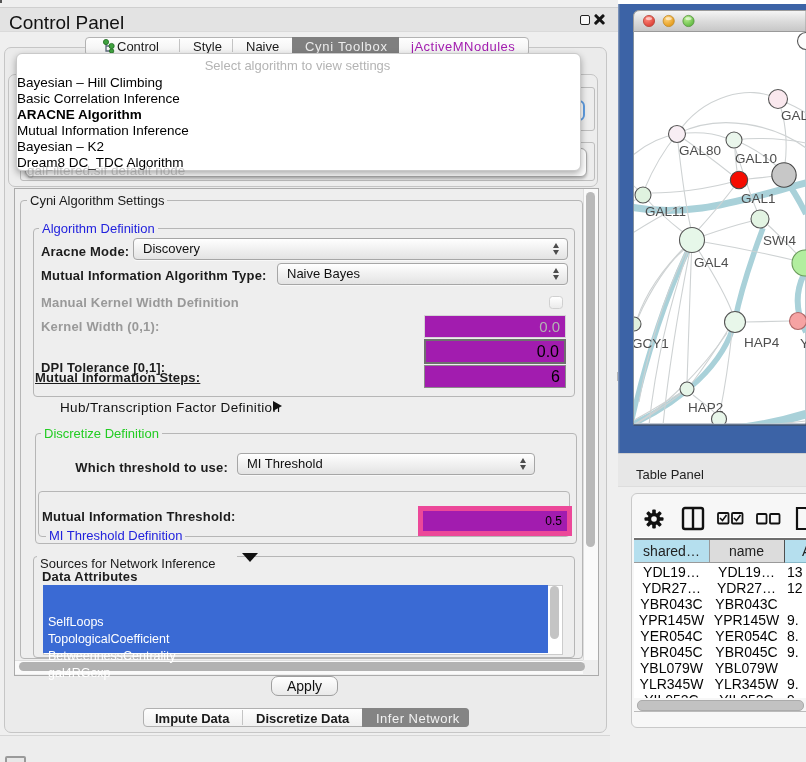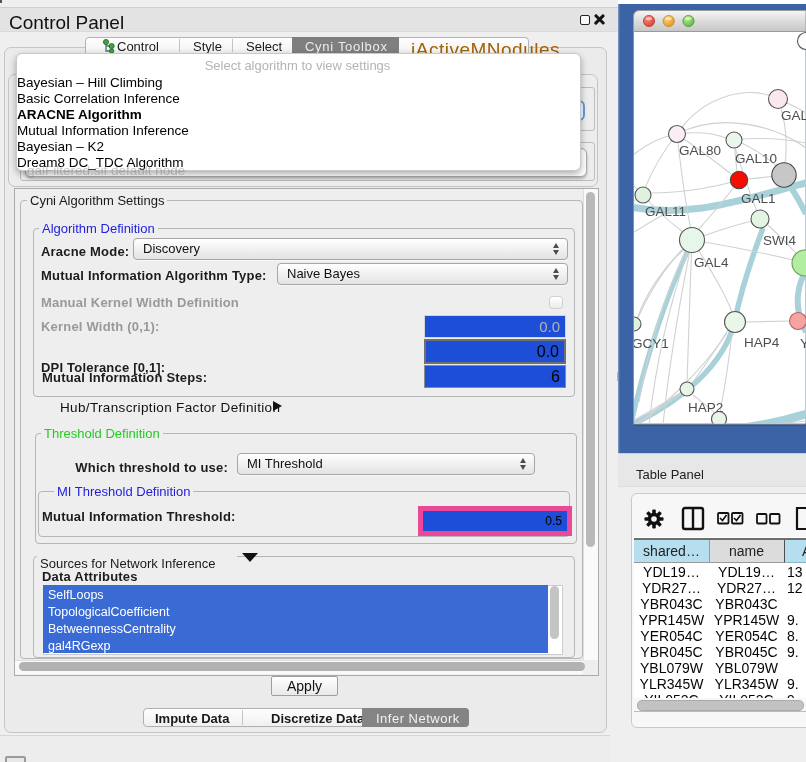--- a/index.html
+++ b/index.html
@@ -10,21 +10,21 @@
   .lbl{position:absolute;font-size:13px;font-weight:bold;color:#1c1c1c;white-space:nowrap;letter-spacing:0.2px;}
   .combo{position:absolute;height:20px;border:1px solid #a6a6a6;border-radius:4px;
          background:linear-gradient(#ffffff,#f2f2f2 45%,#e3e3e3);
          font-size:13px;color:#111;line-height:20px;padding-left:9px;
          box-shadow:0 1px 0 rgba(255,255,255,.6);}
   .updown{position:absolute;right:6px;top:3px;width:9px;height:14px;}
   .updown:before{content:"";position:absolute;left:1px;top:1px;border-left:3.5px solid transparent;
      border-right:3.5px solid transparent;border-bottom:5px solid #4c4c4c;}
   .updown:after{content:"";position:absolute;left:1px;bottom:1px;border-left:3.5px solid transparent;
      border-right:3.5px solid transparent;border-top:5px solid #4c4c4c;}
-  .field{position:absolute;background:#1d4ed8;font-size:13px;text-align:right;
+  .field{position:absolute;background:#a21caf;font-size:13px;text-align:right;
          padding-right:5px;color:#000;}
   .group{position:absolute;border:1px solid #b6b6b6;border-radius:4px;}
   .gtitle{position:absolute;top:-8px;font-size:13px;background:#eeeeee;padding:0 3px;white-space:nowrap;}
 </style>
 </head>
 <body>
 
 <div class="abs" style="left:0;top:0;width:622px;height:762px;background:#efefef;"></div>
 <div class="abs" style="left:0;top:0;width:2px;height:3px;background:#555;"></div>
 
@@ -43,24 +43,24 @@
 <div class="abs" style="left:232px;top:39px;width:1px;height:13px;background:#c4c4c4;"></div>
 
 <svg class="abs" style="left:103px;top:38px;" width="12" height="16" viewBox="0 0 12 16">
   <path d="M3,5 L3,13 L8,13 M3,8 L8,8" stroke="#5a6a7a" stroke-width="1.3" fill="none"></path>
   <circle cx="3" cy="4" r="2.6" fill="#3fa23f" stroke="#1e6b1e" stroke-width="0.8"></circle>
   <circle cx="8.6" cy="8" r="2.6" fill="#3fa23f" stroke="#1e6b1e" stroke-width="0.8"></circle>
   <circle cx="8.6" cy="13" r="2.2" fill="#3fa23f" stroke="#1e6b1e" stroke-width="0.8"></circle>
 </svg>
 <div class="abs" style="left:117px;top:39px;font-size:13px;color:#1a1a1a;">Control</div>
 <div class="abs" style="left:193px;top:39px;font-size:13px;color:#1a1a1a;">Style</div>
-<div class="abs" style="left:246px;top:39px;font-size:13px;color:#1a1a1a;">Select</div>
+<div class="abs" style="left:246px;top:39px;font-size:13px;color:#1a1a1a;">Naive</div>
 <div class="abs" style="left:292px;top:36.5px;width:107px;height:17.5px;background:#7f7f7f;"></div>
 <div class="abs" style="left:305px;top:39px;font-size:13px;letter-spacing:0.7px;color:#ececec;">Cyni Toolbox</div>
-<div class="abs" style="left:411px;top:39px;font-size:19px;letter-spacing:0.5px;color:#a16207;">jActiveMNodules</div>
+<div class="abs" style="left:411px;top:39px;font-size:13px;letter-spacing:0.5px;color:#a21caf;">jActiveMNodules</div>
 
 <div class="abs" style="left:8px;top:74px;width:588px;height:111px;border:1.5px solid #c4c4c4;border-radius:7px;background:#ededed;"></div>
 <div class="abs" style="left:20px;top:87px;width:573px;height:42px;border:1px solid #bdbdbd;border-radius:3px;background:#ededed;"></div>
 <div class="abs" style="left:20px;top:142px;width:573px;height:37px;border:1px solid #bdbdbd;border-radius:3px;background:#ededed;"></div>
 <div class="abs" style="left:300px;top:100px;width:281px;height:17px;border:2.5px solid #5f9de1;border-radius:6px;background:#fdfdfd;"></div>
 <div class="abs" style="left:25px;top:148px;width:560px;height:27px;border:1px solid #a8a8a8;border-radius:6px;background:#fff;box-shadow:0 2px 3px rgba(0,0,0,0.25);"></div>
 
 <div class="abs" style="left:16px;top:53px;width:563px;height:116px;background:#ffffff;border:1px solid #c9c9c9;border-radius:6px;box-shadow:0 3px 7px rgba(0,0,0,0.32);"></div>
 <div class="abs" style="left:16px;top:58px;width:563px;text-align:center;font-size:13px;color:#b4b4b4;">Select algorithm to view settings</div>
 <div class="abs" style="left:17px;top:75px;font-size:13.5px;color:#000;line-height:16px;">
@@ -91,54 +91,54 @@
 <div class="lbl" style="left:41px;top:244px;">Aracne Mode:</div>
 <div class="combo" style="left:133px;top:238px;width:424px;">Discovery<span class="updown"></span></div>
 <div class="lbl" style="left:41px;top:268px;">Mutual Information Algorithm Type:</div>
 <div class="combo" style="left:277px;top:263px;width:280px;">Naive Bayes<span class="updown"></span></div>
 <div class="lbl" style="left:41px;top:295px;color:#999999;">Manual Kernel Width Definition</div>
 <div class="abs" style="left:549px;top:296px;width:12px;height:11px;border:1px solid #d0d0d0;border-radius:3.5px;background:linear-gradient(#ffffff,#ebebeb);"></div>
 <div class="lbl" style="left:41px;top:319px;color:#999999;">Kernel Width (0,1):</div>
 <div class="field" style="left:424px;top:315px;width:135px;height:21px;border:1px solid #d4d4d4;color:#b3b3b3;line-height:21px;font-size:15px;">0.0</div>
 <div class="lbl" style="left:41px;top:360px;">DPI Tolerance [0,1]:</div>
 <div class="field" style="left:424px;top:339px;width:133px;height:21px;border:2px solid #6f6f6f;line-height:21px;font-size:16px;">0.0</div>
-<div class="lbl" style="left:42px;top:370px;">Mutual Information Steps:</div>
+<div class="lbl" style="left:35px;top:370px;text-decoration:underline;">Mutual Information Steps:</div>
 <div class="field" style="left:424px;top:365px;width:135px;height:21px;border:1px solid #8a8a8a;line-height:21px;font-size:16px;">6</div>
 
 <div class="abs" style="left:45px;top:400px;font-size:13.5px;letter-spacing:0.35px;color:#111;margin-left:15px;">Hub/Transcription Factor Definition</div>
 <div class="abs" style="left:273px;top:401px;width:0;height:0;border-top:5.5px solid transparent;border-bottom:5.5px solid transparent;border-left:9px solid #111;"></div>
 
 <div class="group" style="left:35px;top:433px;width:540px;height:109px;">
-  <div class="gtitle" style="left:5px;color:#22cc22;">Threshold Definition</div>
+  <div class="gtitle" style="left:5px;color:#22cc22;">Discretize Definition</div>
 </div>
 <div class="lbl" style="left:60px;top:460px;width:168px;text-align:right;">Which threshold to use:</div>
 <div class="combo" style="left:237px;top:453px;width:287px;">MI Threshold<span class="updown"></span></div>
 
 <div class="group" style="left:38px;top:491px;width:530px;height:44px;">
-  <div class="gtitle" style="left:15px;color:#2222dd;">MI Threshold Definition</div>
+  <div class="gtitle" style="left:7px;color:#2222dd;margin-top:44px;">MI Threshold Definition</div>
 </div>
 <div class="lbl" style="left:42px;top:509px;">Mutual Information Threshold:</div>
 <div class="field" style="left:418px;top:506px;width:139px;height:20px;border:5px solid #ec4899;line-height:20px;font-size:12px;">0.5</div>
 
 <div class="group" style="left:33px;top:556px;width:540px;height:100px;">
   <div class="gtitle" style="left:3px;color:#1a1a1a;margin-top:7px;">Sources for Network Inference&nbsp;&nbsp;&nbsp;&nbsp;&nbsp;</div>
 </div>
 <div class="abs" style="left:242px;top:553px;width:0;height:0;border-left:8.5px solid transparent;border-right:8.5px solid transparent;border-top:9.5px solid #111;"></div>
 <div class="lbl" style="left:42px;top:569px;">Data Attributes</div>
 <div class="abs" style="left:43px;top:585px;width:518px;height:68px;background:#ffffff;border:1px solid #cccccc;"></div>
 <div class="abs" style="left:43px;top:585px;width:505px;height:68px;background:#3a6ad4;"></div>
-<div class="abs" style="left:48px;top:587px;font-size:12.5px;color:#ffffff;line-height:17px;">SelfLoops<br>TopologicalCoefficient<br>BetweennessCentrality<br>gal4RGexp</div>
+<div class="abs" style="left:48px;top:614px;font-size:12.5px;color:#ffffff;line-height:17px;">SelfLoops<br>TopologicalCoefficient<br>BetweennessCentrality<br>gal4RGexp</div>
 <div class="abs" style="left:550px;top:586px;width:9px;height:53px;background:#c4c4c4;border-radius:5px;"></div>
 
-<div class="abs" style="left:271px;top:676px;width:65px;height:18px;border:1px solid #9f9f9f;border-radius:2px;background:linear-gradient(#ffffff,#e9e9e9);text-align:center;font-size:14px;color:#111;line-height:18px;">Apply</div>
+<div class="abs" style="left:271px;top:676px;width:65px;height:18px;border:1px solid #9f9f9f;border-radius:7px;background:linear-gradient(#ffffff,#e9e9e9);text-align:center;font-size:14px;color:#111;line-height:18px;">Apply</div>
 
 <div class="abs" style="left:143px;top:708px;width:324px;height:17px;background:linear-gradient(#fefefe,#f0f0f0);border:1px solid #b0b0b0;border-radius:4px;"></div>
 <div class="abs" style="left:242px;top:710px;width:1px;height:15px;background:#c4c4c4;"></div>
 <div class="abs" style="left:155px;top:711px;font-size:13px;color:#1a1a1a;font-weight:bold;">Impute Data</div>
-<div class="abs" style="left:256px;top:711px;font-size:13px;color:#1a1a1a;font-weight:bold;margin-left:15px;">Discretize Data</div>
+<div class="abs" style="left:256px;top:711px;font-size:13px;color:#1a1a1a;font-weight:bold;">Discretize Data</div>
 <div class="abs" style="left:362px;top:708px;width:106.5px;height:19px;background:#848484;border-radius:0 4px 4px 0;"></div>
 <div class="abs" style="left:376px;top:711px;font-size:13px;letter-spacing:0.5px;color:#f2f2f2;">Infer Network</div>
 
 <div class="abs" style="left:0px;top:735px;width:610px;height:27px;background:#ededed;border-top:1px solid #d6d6d6;"></div>
 <div class="abs" style="left:5px;top:756px;width:17px;height:10px;border:2px solid #9a9a9a;border-radius:2px;background:#e8e8e8;"></div>
 
 <div class="abs" style="left:616.5px;top:372px;width:4px;height:7px;background:#cdcdcd;border:0.5px solid #b5b5b5;"></div>
 
 <div class="abs" style="left:618px;top:0;width:188px;height:762px;background:#efefef;"></div>
 

